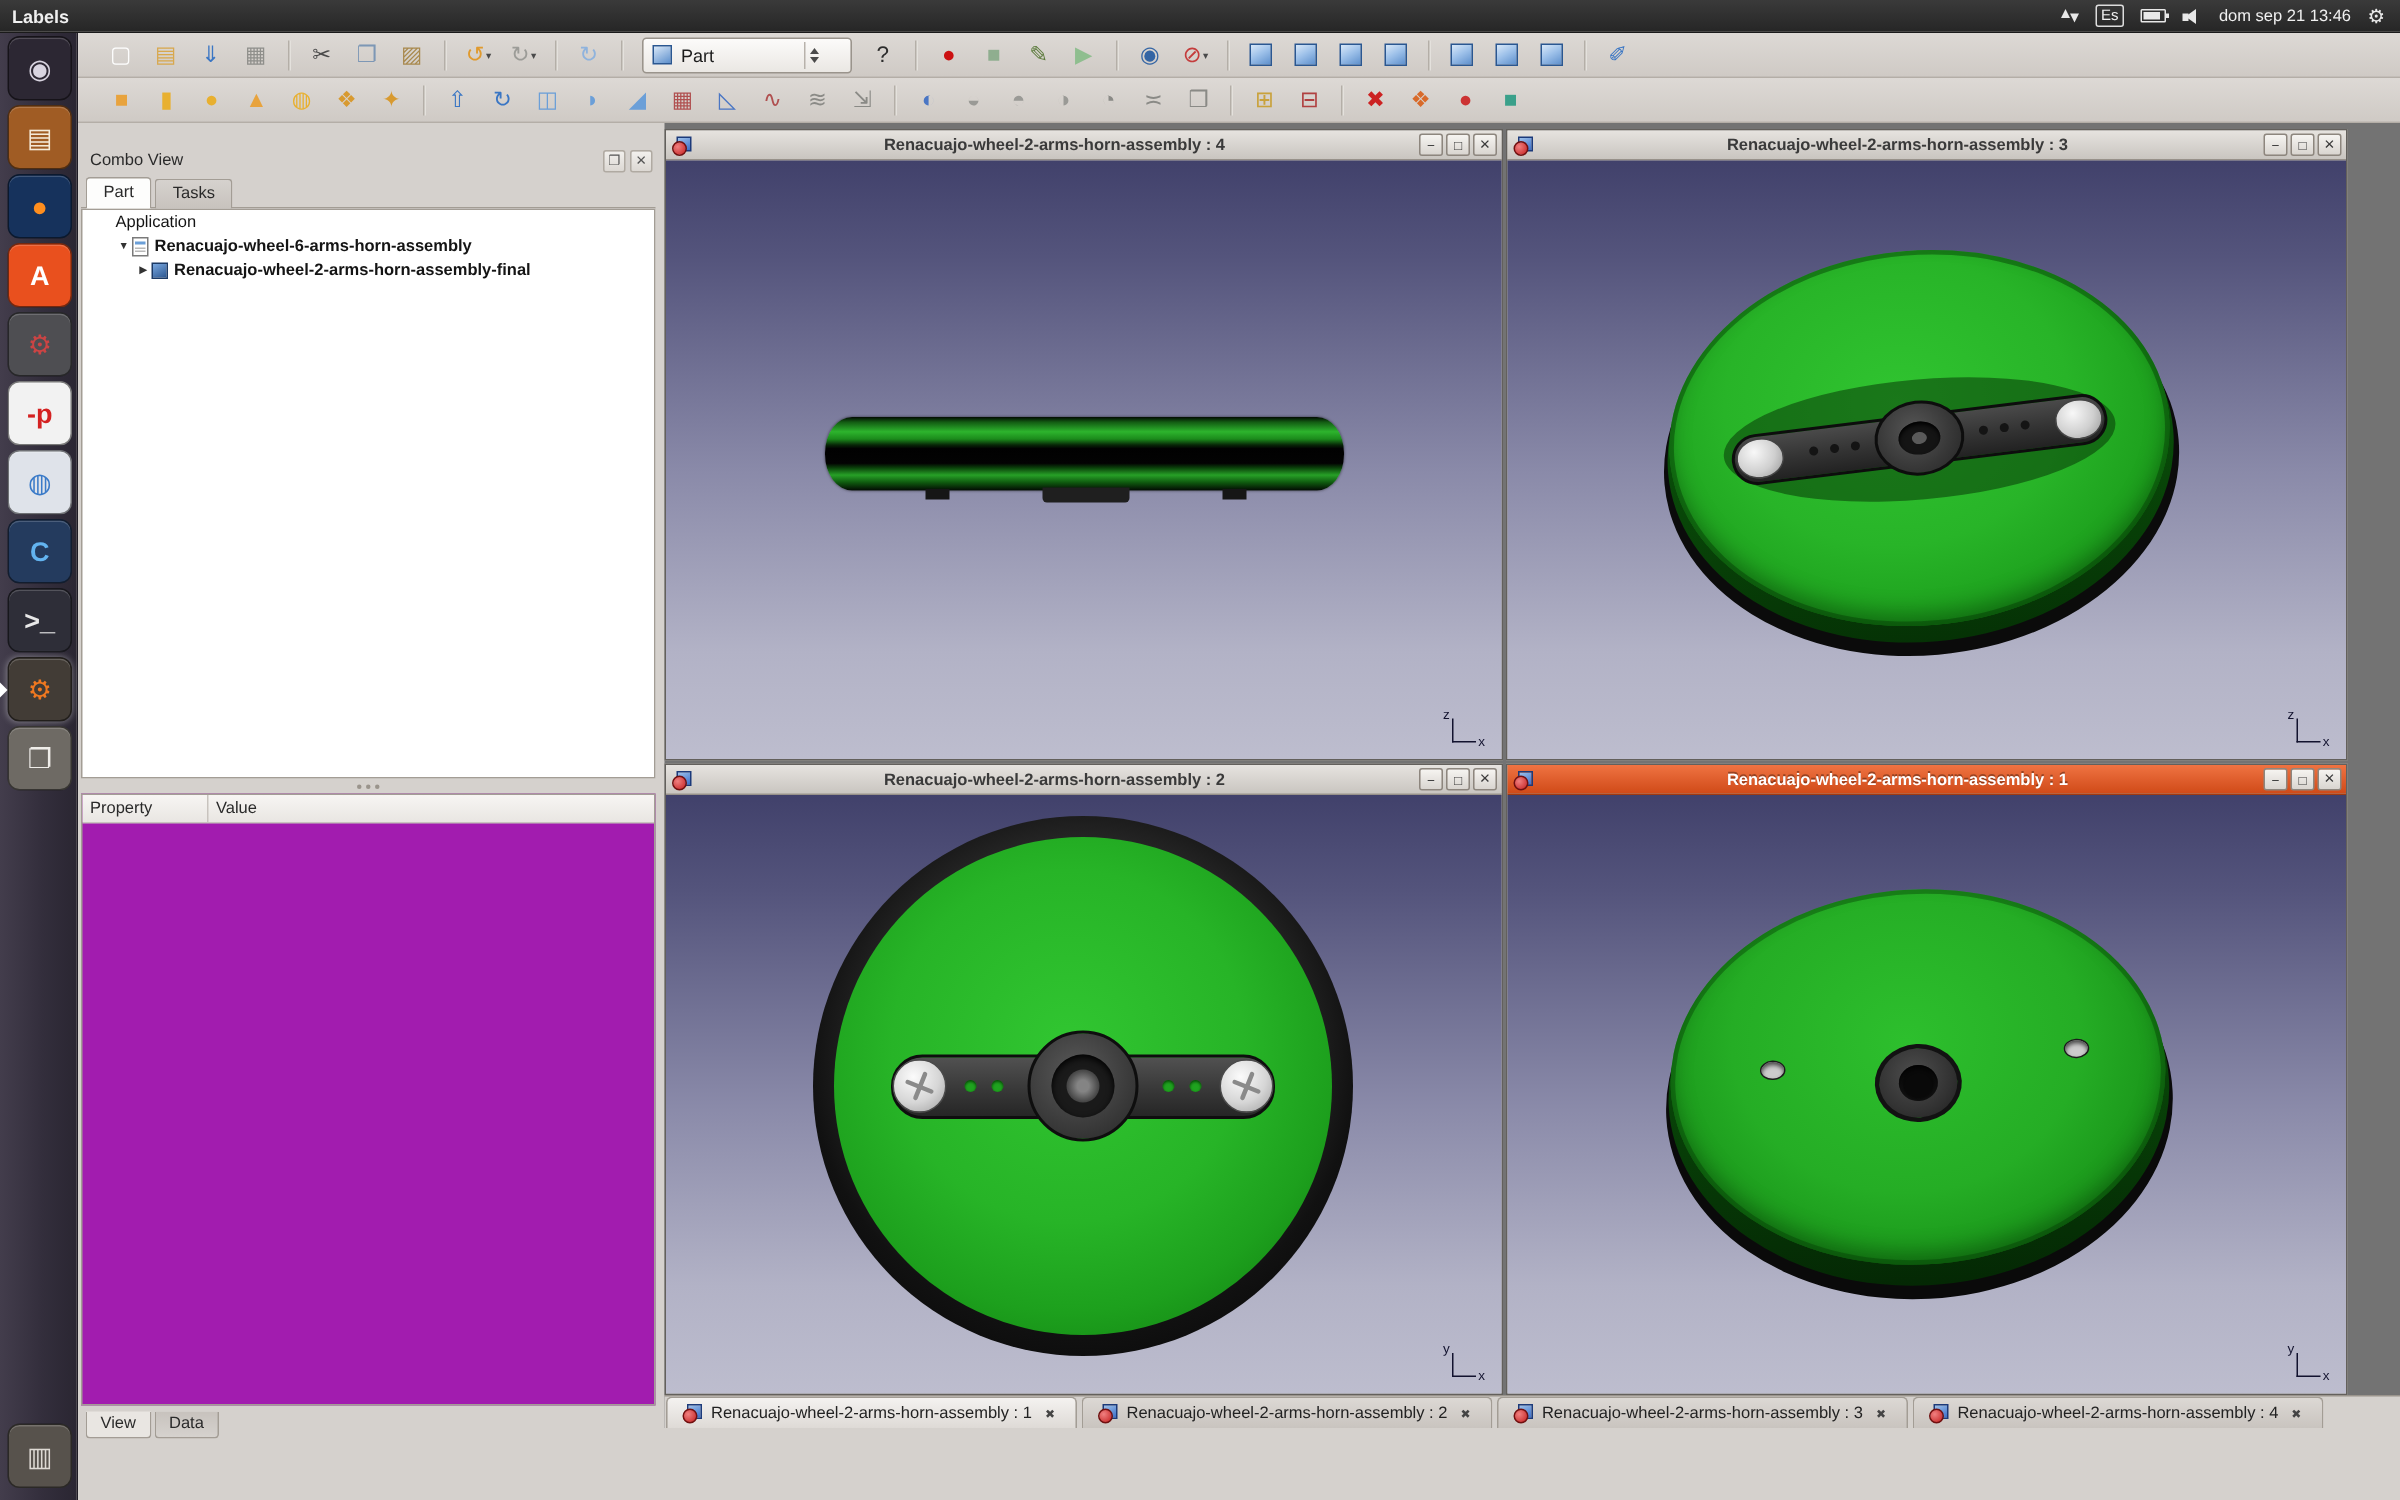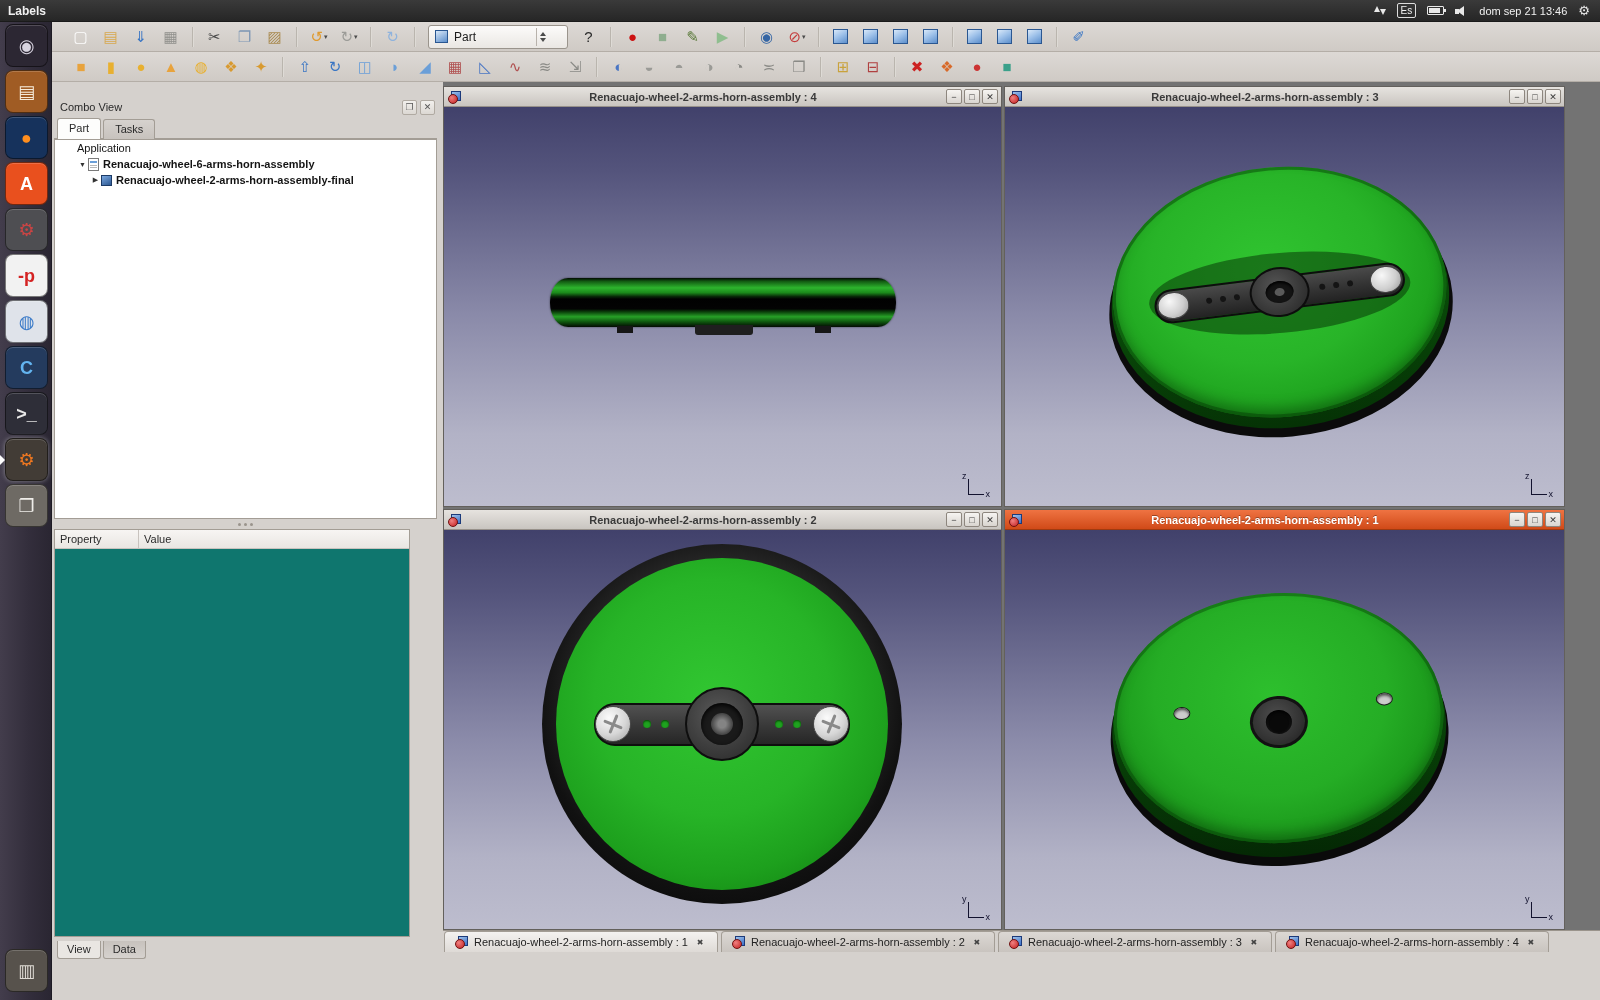--- a/index.html
+++ b/index.html
@@ -77,21 +77,21 @@
   .tree-row{display:flex;align-items:center;height:16px;font-size:11px;color:#141414;padding-left:22px;white-space:nowrap;overflow:hidden;}
   .tree-row.bold{font-weight:bold;}
   .tw{width:11px;font-size:7px;color:#333;text-align:center;flex:0 0 auto;}
   .tree-indent{width:13px;flex:0 0 auto;}
   .tree-doc-icon{width:11px;height:13px;background:#fff;border:1px solid #7a7a7a;position:relative;margin-right:4px;flex:0 0 auto;}
   .tree-doc-icon::before{content:"";position:absolute;left:1px;top:2px;right:1px;height:2px;background:#6b9fd8;}
   .tree-doc-icon::after{content:"";position:absolute;left:1px;top:6px;right:1px;height:1px;background:#b8b8b8;box-shadow:0 2px 0 #b8b8b8;}
   .tree-cube-icon{width:11px;height:11px;background:linear-gradient(150deg,#7aa8e0,#2c5791);border:1px solid #1c3a66;margin-right:4px;flex:0 0 auto;}
   .cv-splitter{position:absolute;left:0;top:422px;width:383px;height:10px;display:flex;align-items:center;justify-content:center;gap:3px;}
   .cv-splitter i{width:3px;height:3px;border-radius:50%;background:#9a948c;}
-  .cv-props{position:absolute;left:0;top:432px;width:356px;height:408px;background:#0f766e;border:1px solid #a39d95;}
+  .cv-props{position:absolute;left:0;top:432px;width:383px;height:408px;background:#a21caf;border:1px solid #a39d95;}
   .props-head{display:flex;height:19px;font-size:11px;color:#2a2a2a;background:linear-gradient(#f7f5f3,#e9e6e2);border-bottom:1px solid #c8c3be;}
   .props-head .col1{width:84px;border-right:1px solid #c8c3be;display:flex;align-items:center;padding-left:5px;}
   .props-head .col2{flex:1;display:flex;align-items:center;padding-left:5px;}
   .cv-bottom-tabs{position:absolute;left:3px;bottom:4px;display:flex;}
   .cv-btab{font-size:11px;color:#2a2a2a;padding:2px 9px 3px;margin-right:2px;border:1px solid #a39d95;border-top:none;
     border-radius:0 0 3px 3px;background:linear-gradient(#c7c2bd,#d6d2ce);}
   .cv-btab.active{background:#e9e6e2;}
 
   
   .mdi{position:absolute;left:391px;top:0;width:1157px;height:870px;background:#737373;}

